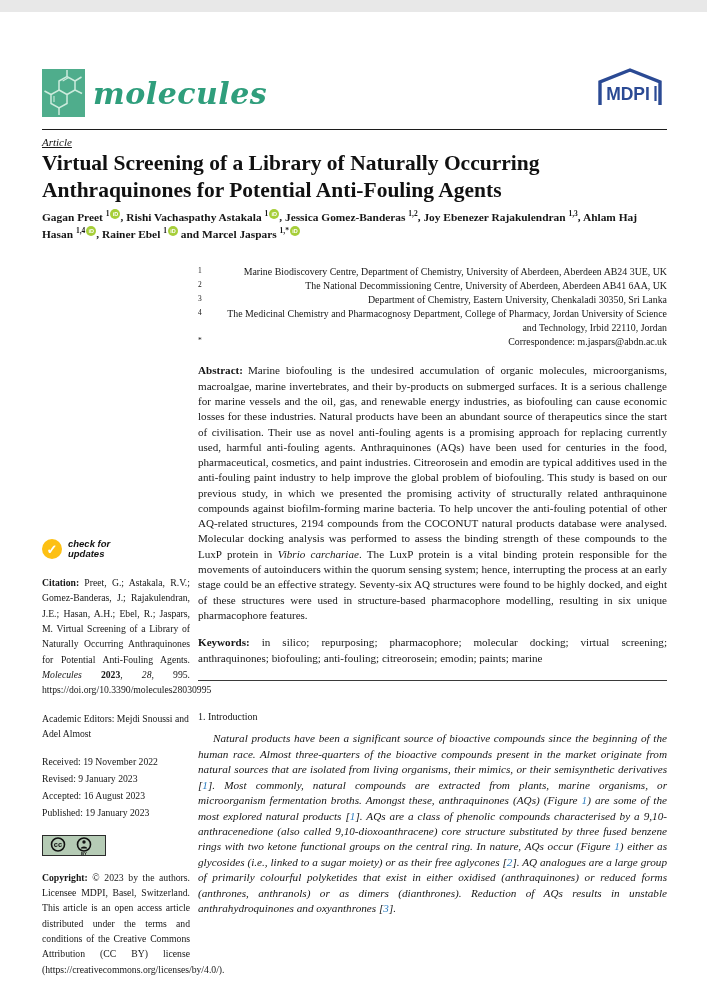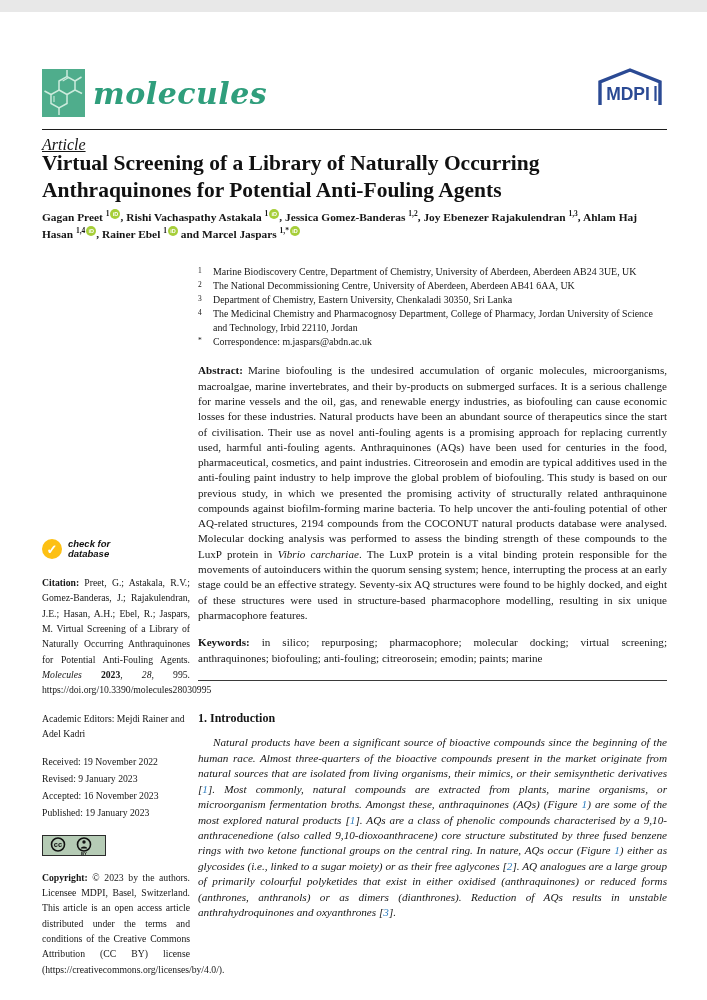--- a/index.html
+++ b/index.html
@@ -13,45 +13,45 @@
   .masthead { position:absolute; left:42px; right:40px; top:56px; height:50px;
     display:flex; justify-content:space-between; align-items:center; }
   .journal-logo { display:flex; align-items:center; }
   .logo-box { width:43px; height:48px; background:#4FAD8C; display:flex; align-items:center; justify-content:center; }
   .logo-text { font-family:"DejaVu Serif", serif; font-style:italic; font-weight:600;
     font-size:30px; color:#2F9E7C; margin-left:8px; letter-spacing:.5px; }
   .mdpi-logo svg { display:block; }
   .head-rule { position:absolute; left:42px; right:40px; top:117px; border-top:1.4px solid #1c1c1c; }
 
   
-  .article-type { position:absolute; left:42px; top:124px; font-style:italic; font-size:16px;text-decoration:underline; }
+  .article-type { position:absolute; left:42px; top:124px; font-style:italic; font-size:11px;text-decoration:underline; }
   .title { position:absolute; left:42px; top:138px; width:610px; margin:0;
     font-size:21.5px; line-height:1.26; font-weight:700; color:#111; }
   .authors { position:absolute; left:42px; top:197px; width:625px;
     font-size:11.4px; font-weight:700; line-height:1.45; color:#161616; }
   .authors sup { font-size:7.5px; font-weight:700; }
   .orcid {
     display:inline-block; width:10px; height:10px; border-radius:50%;
     background:#A6CE39; color:#fff; font-family:"Liberation Sans",sans-serif;
     font-size:5.5px; font-weight:700; text-align:center; line-height:10px;
     vertical-align:super; margin-left:1px;
   }
 
   
   .main-col { position:absolute; left:198px; top:253px; width:469px; }
   .affil-row { display:flex; font-size:9.9px; line-height:1.42; }
   .affil-sup { width:15px; flex:0 0 15px; font-size:7.5px; padding-top:1px; }
-  .affil-text { flex:1; }
+  .affil-text { flex:1;text-align:right; }
   .abstract { margin:14px 0 0 0; font-size:11.1px; line-height:1.378; text-align:justify; }
   .abstract b, .keywords b { font-weight:700; }
   .lbl { margin-right:5px; }
   .keywords { margin:11px 0 0 0; font-size:11.1px; line-height:1.45; text-align:justify; }
   .keywords .lbl { margin-right:12px; }
   .divider { margin-top:14px; border-top:1px solid #3a3a3a; }
-  .section-heading { margin:30px 0 0 0; font-size:12px; font-weight:700; }
+  .section-heading { margin:30px 0 0 0; font-size:10px; font-weight:400; }
   .intro-para { margin:9px 0 0 0; font-size:11.2px; line-height:1.38; text-align:justify; text-indent:15px;font-style:italic; }
   .ref-link { color:#2F7FC1; }
 
   
   .sidebar { position:absolute; left:42px; top:527px; width:148px; font-size:9.7px; }
   .update-badge { display:flex; align-items:center; gap:6px; cursor:pointer; }
   .check-icon { width:20px; height:20px; flex:0 0 20px; border-radius:50%; background:#FDC013;
     color:#fff; font-family:"Liberation Sans",sans-serif; font-weight:700; font-size:13px;
     display:flex; align-items:center; justify-content:center; }
   .update-text { font-family:"Liberation Sans",sans-serif; font-weight:700; font-size:9.5px;
@@ -145,32 +145,32 @@
     <p class="intro-para"><span>Natural products have been a significant source of bioactive compounds since the beginning of the human race. Almost three-quarters of the bioactive compounds present in the market originate from natural sources that are isolated from living organisms, their mimics, or their semisynthetic derivatives [</span><span class="ref-link">1</span><span>]. Most commonly, natural compounds are extracted from plants, marine organisms, or microorganism fermentation broths. Amongst these, anthraquinones (AQs) (Figure </span><span class="ref-link">1</span><span>) are some of the most explored natural products [</span><span class="ref-link">1</span><span>]. AQs are a class of phenolic compounds characterised by a 9,10-anthracenedione (also called 9,10-dioxoanthracene) core structure substituted by three fused benzene rings with two ketone functional groups on the central ring. In nature, AQs occur (Figure </span><span class="ref-link">1</span><span>) either as glycosides (i.e., linked to a sugar moiety) or as their free aglycones [</span><span class="ref-link">2</span><span>]. AQ analogues are a large group of primarily colourful polyketides that exist in either oxidised (anthraquinones) or reduced forms (anthrones, anthranols) or as dimers (dianthrones). Reduction of AQs results in unstable anthrahydroquinones and oxyanthrones [</span><span class="ref-link">3</span><span>].</span></p>
 
   </div>
 
   <aside class="sidebar">
 
     <div class="update-badge">
       <span class="check-icon">✓</span>
       <span class="update-text">
         <span>check for</span><br>
-        <span>database</span>
+        <span>updates</span>
       </span>
     </div>
 
     <div class="citation"><b>Citation:</b><span> Preet, G.; Astakala, R.V.; Gomez-Banderas, J.; Rajakulendran, J.E.; Hasan, A.H.; Ebel, R.; Jaspars, M. Virtual Screening of a Library of Naturally Occurring Anthraquinones for Potential Anti-Fouling Agents. </span><span class="it">Molecules </span><span class="bd">2023</span><span>, </span><span class="it">28</span><span>, 995. https://doi.org/10.3390/molecules28030995</span></div>
 
-    <div class="editors">Academic Editors: Mejdi Rainer and Adel Kadri</div>
+    <div class="editors">Academic Editors: Mejdi Snoussi and Adel Almost</div>
 
     <div class="dates">
       <div>Received: 19 November 2022</div>
       <div>Revised: 9 January 2023</div>
-      <div>Accepted: 16 November 2023</div>
+      <div>Accepted: 16 August 2023</div>
       <div>Published: 19 January 2023</div>
     </div>
 
     <div class="cc-badge">
       <svg width="64" height="21" viewBox="0 0 64 21">
         <rect x="0.5" y="0.5" width="63" height="20" fill="#B5CBB5" stroke="#2b2b2b" stroke-width="1"></rect>
         <circle cx="16" cy="9.5" r="6.5" fill="none" stroke="#111" stroke-width="1.6"></circle>
         <text x="16" y="12.4" text-anchor="middle" font-family="Liberation Sans, sans-serif" font-weight="bold" font-size="7.5" fill="#111">cc</text>
         <circle cx="42" cy="9.5" r="6.5" fill="none" stroke="#111" stroke-width="1.6"></circle>
         <circle cx="42" cy="7" r="1.7" fill="#111"></circle>

